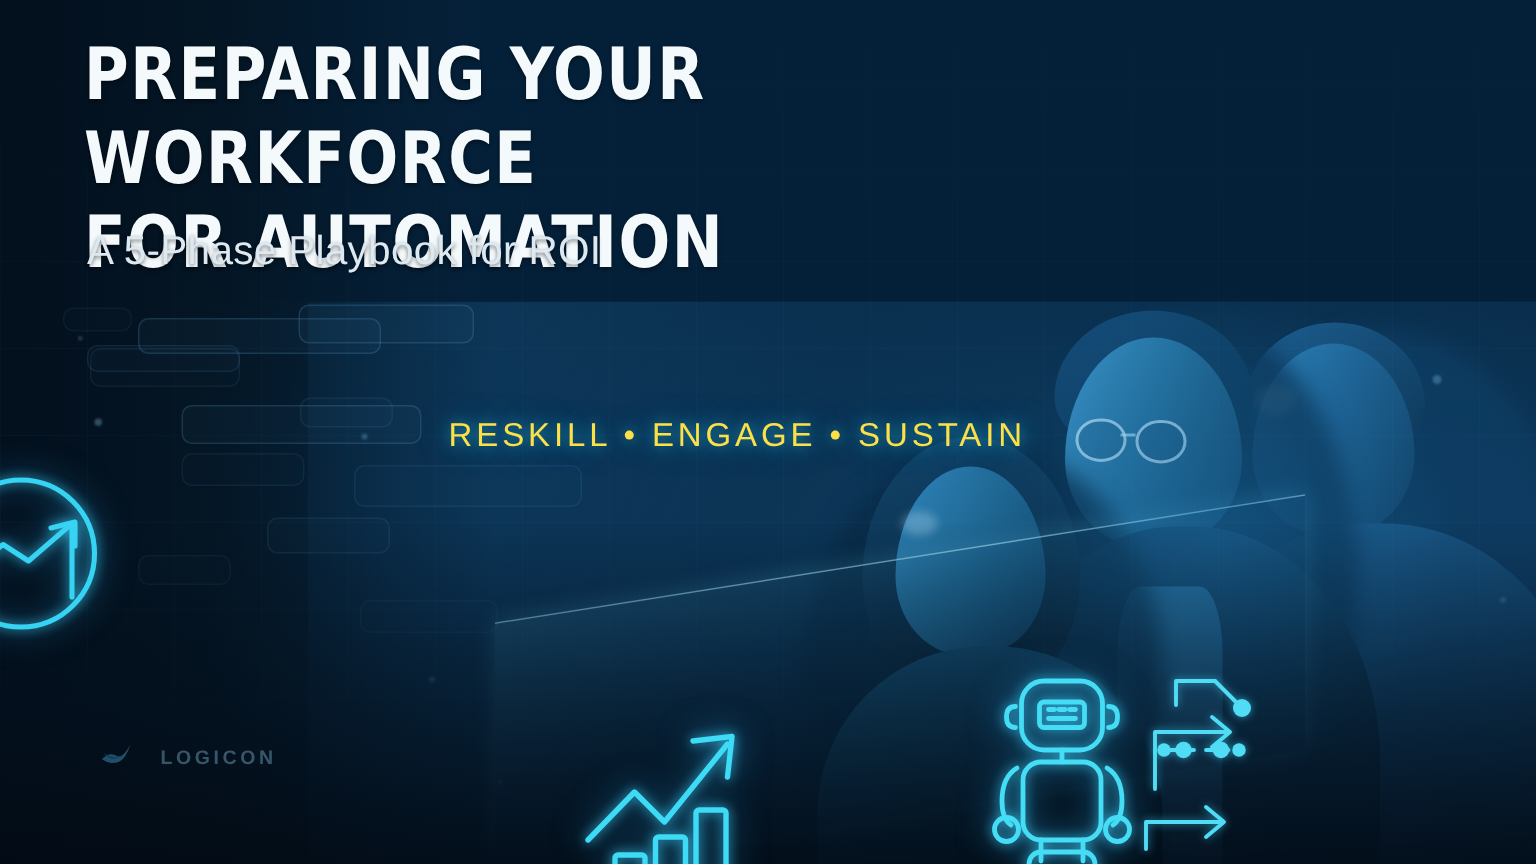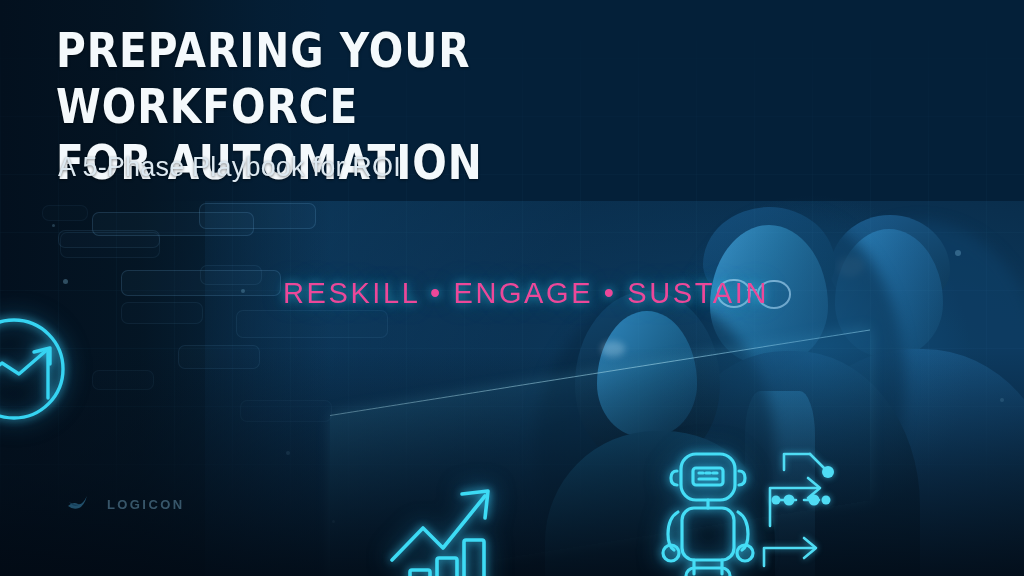--- a/index.html
+++ b/index.html
@@ -189,24 +189,24 @@
     margin: 0;
     color: #dde9f1;
     font-size: 27px;
     font-weight: 400;
     letter-spacing: 0.2px;
     text-shadow: 0 1px 3px rgba(0,0,0,0.5);
   }
 
   .tagline {
     position: absolute;
-    left: 283px; top: 277px;
+    left: 299px; top: 277px;
     margin: 0;
-    color: #ec4899;
-    font-size: 29px;
+    color: #fde047;
+    font-size: 22px;
     font-weight: 500;
     letter-spacing: 2.6px;
     text-transform: uppercase;
     text-shadow: 0 0 10px rgba(45,200,235,0.75), 0 0 24px rgba(30,160,210,0.45);
     white-space: nowrap;
   }
 
   
   .logo {
     position: absolute;

